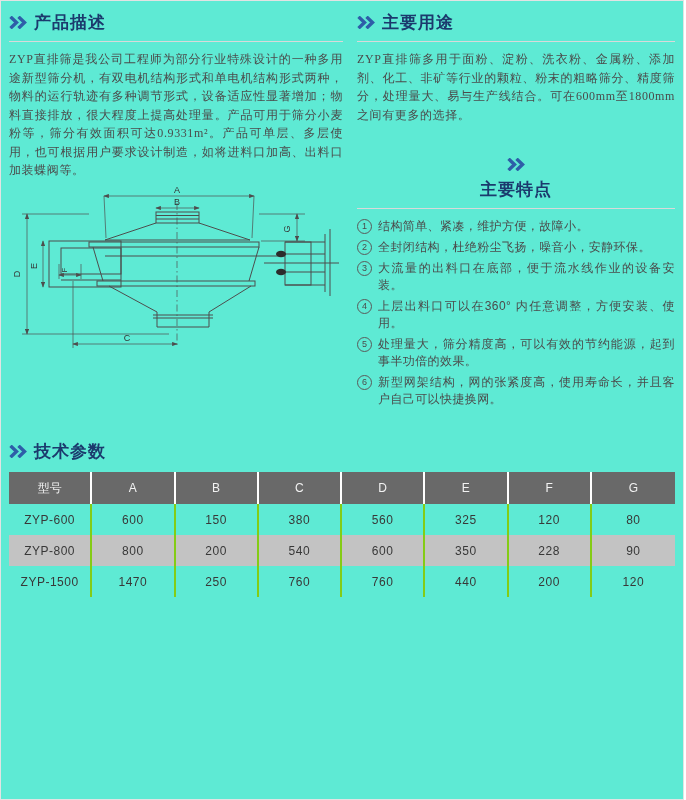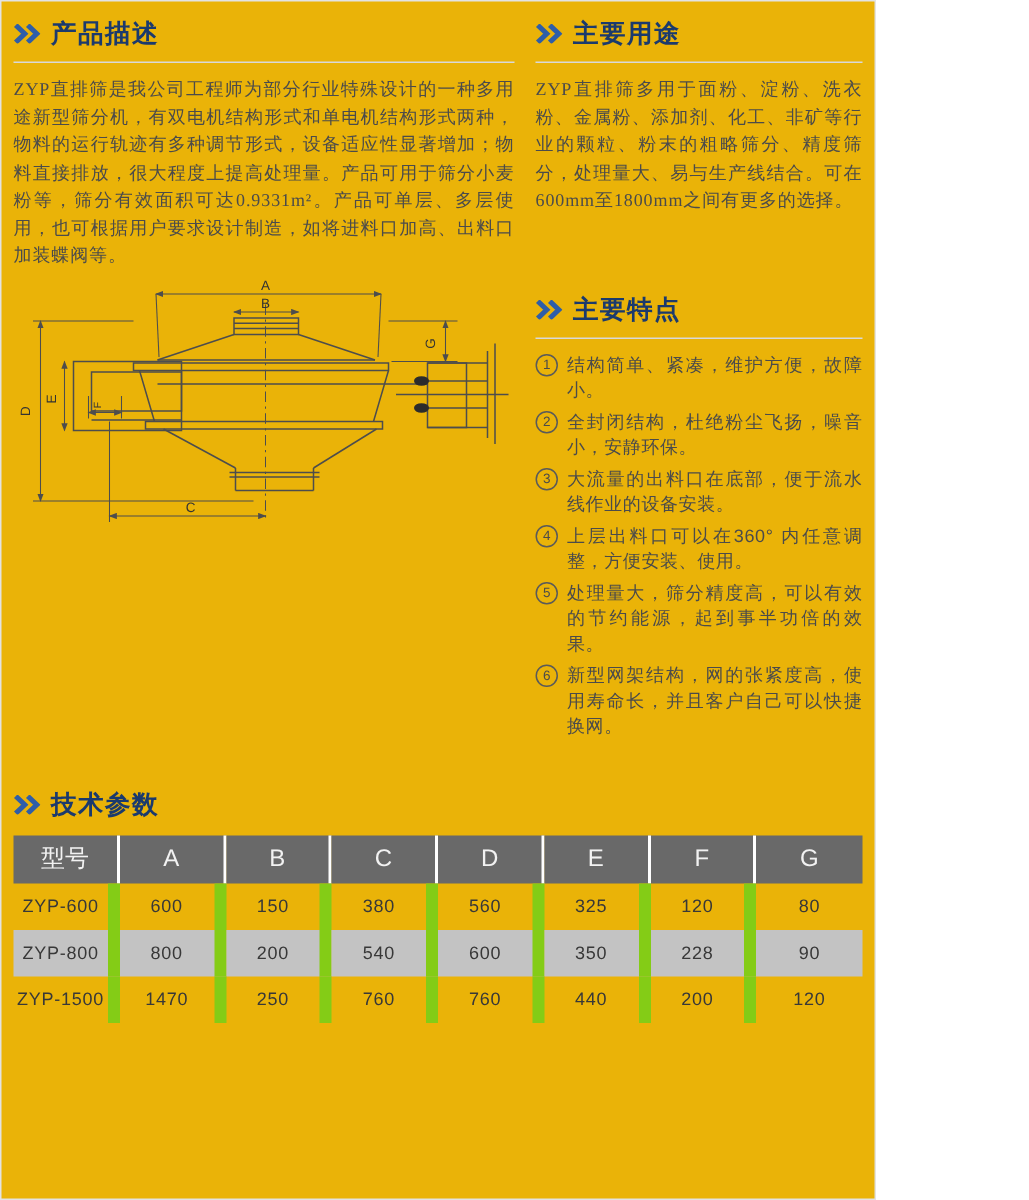--- a/index.html
+++ b/index.html
@@ -2,22 +2,22 @@
 <html><head>
 <meta charset="utf-8">
 <style>
   html,body{margin:0;padding:0;}
   body{
     width:686px;height:800px;overflow:hidden;background:#fff;
     font-family:"Liberation Sans","DejaVu Sans",sans-serif;
     color:#4b4b4b;
   }
   .page{
-    box-sizing:border-box;width:584px;height:800px;
-    border:1px solid #e3e3e3;background:#eab308;
+    box-sizing:border-box;width:684px;height:800px;
+    border:1px solid #e3e3e3;background:#5eead4;
     padding:8px 8px 0 8px;
   }
   .columns{display:grid;grid-template-columns:334px 1fr;column-gap:14px;}
   .sec-header{display:flex;align-items:center;gap:7px;margin:2px 0 0 0;}
   .sec-header.underlined{border-bottom:1px solid #d9d9d9;padding-bottom:7px;}
   .sec-title{font-size:17px;font-weight:bold;color:#1b3a6d;letter-spacing:1px;}
   .chev{display:inline-flex;align-items:center;}
   .para{
     font-size:12px;line-height:18.5px;text-align:justify;
     letter-spacing:0.6px;color:#4b4b4b;margin:8px 0 0 0;font-family:Liberation Serif, serif;
@@ -34,26 +34,26 @@
   
   .drawing{margin:4px 0 0 0;display:block;}
   
   .params{margin-top:28px;}
   table.spec{
     width:100%;border-collapse:separate;border-spacing:0;
     margin-top:9px;table-layout:fixed;
   }
   table.spec th{
     background:#696969;color:#f2f2f2;font-weight:normal;
-    font-size:16px;height:30px;border-right:2px solid #fff;
+    font-size:12px;height:30px;border-right:2px solid #fff;
   }
   table.spec th:last-child,table.spec td:last-child{border-right:none;}
   table.spec td{
     text-align:center;font-size:12px;color:#383838;height:29px;
-    border-right:8px solid #84cc16;letter-spacing:0.5px;
+    border-right:2px solid #84cc16;letter-spacing:0.5px;
   }
   tr.alt td{background:#c3c3c3;}
   .spacer{height:220px;}
 </style>
 </head>
 <body>
 
 <div class="page">
 
   <div class="columns">
@@ -166,21 +166,21 @@
         <span class="chev">
           <svg width="18" height="13" viewBox="0 0 18 13">
             <path d="M1.5 0.8 L7.5 6.5 L1.5 12.2" fill="none" stroke="#2e5ea8" stroke-width="3.4"></path>
             <path d="M9.5 0.8 L15.5 6.5 L9.5 12.2" fill="none" stroke="#2e5ea8" stroke-width="3.4"></path>
           </svg>
         </span>
         <span class="sec-title">主要用途</span>
       </div>
       <p class="para">ZYP直排筛多用于面粉、淀粉、洗衣粉、金属粉、添加剂、化工、非矿等行业的颗粒、粉末的粗略筛分、精度筛分，处理量大、易与生产线结合。可在600mm至1800mm之间有更多的选择。</p>
 
-      <div class="sec-header underlined" style="margin-top:52px;">
+      <div class="sec-header underlined" style="margin-top:34px;flex-direction:column;">
         <span class="chev">
           <svg width="18" height="13" viewBox="0 0 18 13">
             <path d="M1.5 0.8 L7.5 6.5 L1.5 12.2" fill="none" stroke="#2e5ea8" stroke-width="3.4"></path>
             <path d="M9.5 0.8 L15.5 6.5 L9.5 12.2" fill="none" stroke="#2e5ea8" stroke-width="3.4"></path>
           </svg>
         </span>
         <span class="sec-title">主要特点</span>
       </div>
 
       <ul class="features">

